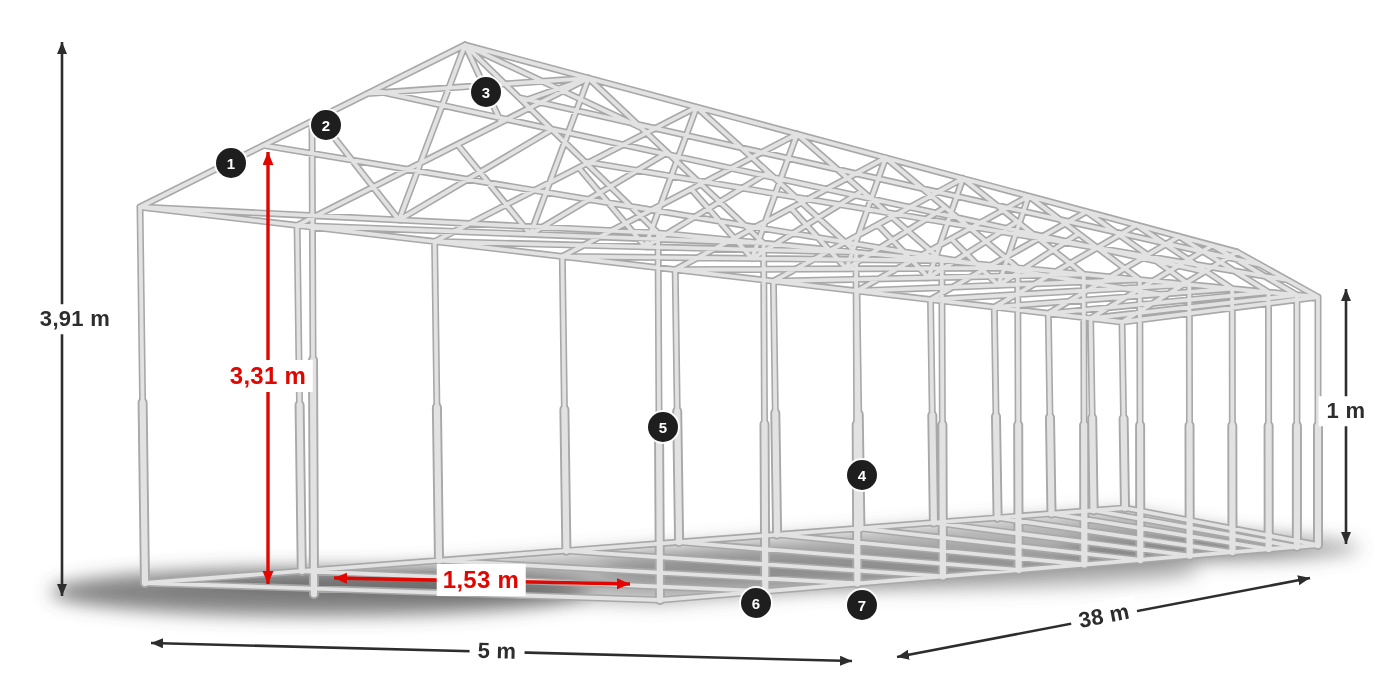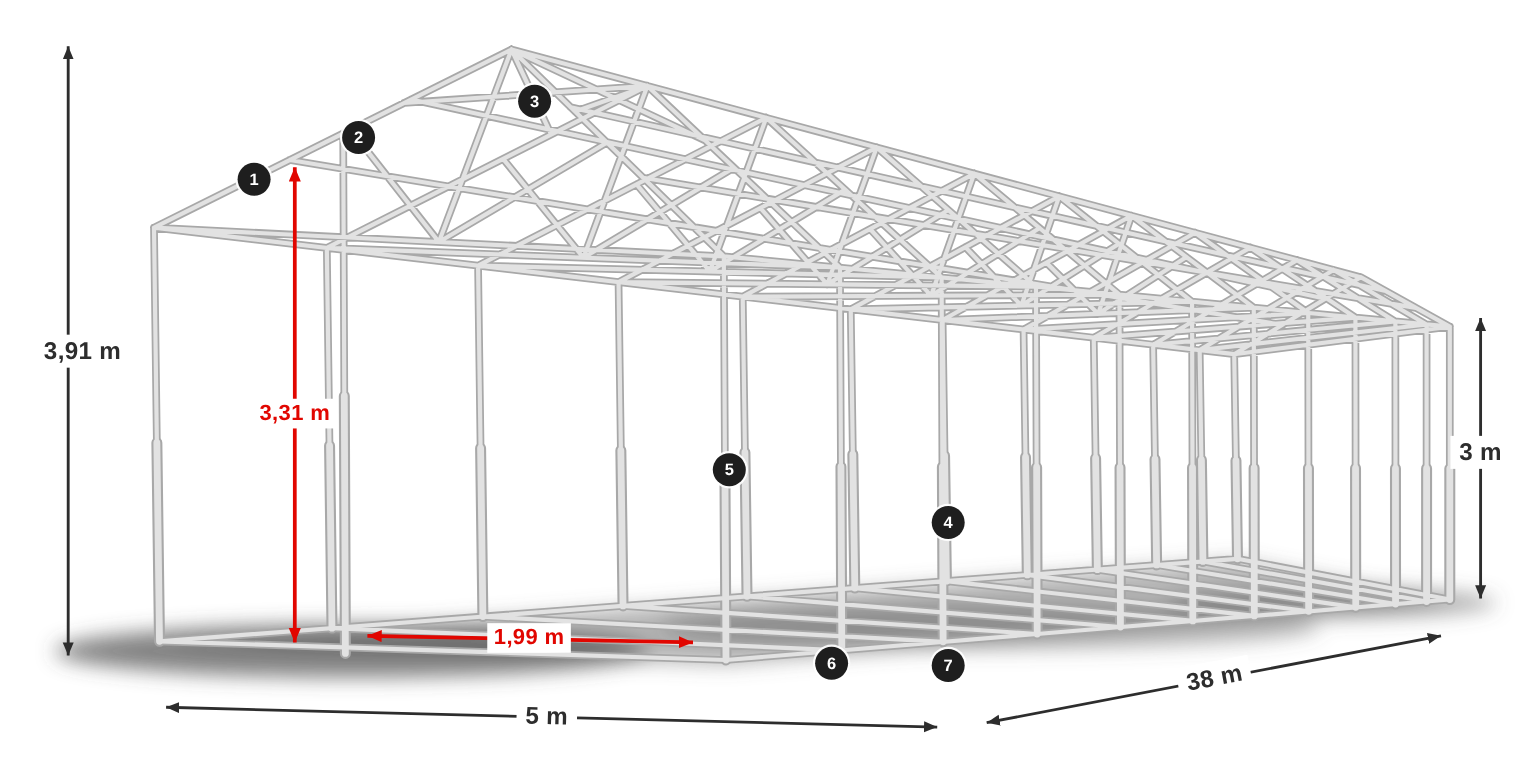--- a/index.html
+++ b/index.html
@@ -10,21 +10,21 @@
   .dim-red{stroke:var(--red,#e10600);stroke-width:3.4px}
   .dim-label{
     position:absolute;
     transform:translate(-50%,-50%) rotate(var(--rot,0deg));
     background:#ffffff;
     padding:1px 8px;
     font-weight:700;font-size:22px;letter-spacing:.3px;
     color:var(--dim-text,#2d2d2d);
     white-space:nowrap;line-height:1.25;
   }
-  .dim-label.red{color:var(--red,#e10600);font-size:20px;padding:1px 6px}
+  .dim-label.red{color:var(--red,#e10600);font-size:24px;padding:1px 6px}
   .badge{
     position:absolute;width:30px;height:30px;border-radius:50%;
     transform:translate(-50%,-50%);
     display:flex;align-items:center;justify-content:center;
     background:var(--badge-bg,#1e1e1e);color:var(--badge-fg,#ffffff);
     font-weight:700;font-size:15px;
     box-shadow:0 0 0 2px rgba(255,255,255,.9);
   }
 </style>
 </head>
@@ -64,22 +64,22 @@
       <line class="dim-red" x1="268" y1="152" x2="268" y2="584" marker-start="url(#arr-red)" marker-end="url(#arr-red)"></line>
       <line class="dim" x1="1346" y1="289" x2="1346" y2="544" marker-start="url(#arr-dark)" marker-end="url(#arr-dark)"></line>
       <line class="dim-red" x1="334" y1="578" x2="630" y2="584" marker-start="url(#arr-red)" marker-end="url(#arr-red)"></line>
       <line class="dim" x1="151" y1="643" x2="852" y2="661" marker-start="url(#arr-dark)" marker-end="url(#arr-dark)"></line>
       <line class="dim" x1="897" y1="657" x2="1310" y2="578" marker-start="url(#arr-dark)" marker-end="url(#arr-dark)"></line>
     </g>
   </svg>
 
   <div class="dim-label" style="left:75px;top:319px">3,91 m</div>
   <div class="dim-label red" style="left:268px;top:376px">3,31 m</div>
-  <div class="dim-label" style="left:1346px;top:411px">3 m</div>
-  <div class="dim-label red" style="left:481px;top:580px">1,99 m</div>
+  <div class="dim-label" style="left:1346px;top:411px">1 m</div>
+  <div class="dim-label red" style="left:481px;top:580px">1,53 m</div>
   <div class="dim-label" style="left:497px;top:651px;--rot:1.5deg">5 m</div>
   <div class="dim-label" style="left:1104px;top:616px;--rot:-10.8deg">38 m</div>
 
   <div class="badge" style="left:231px;top:163px">1</div>
   <div class="badge" style="left:326px;top:125px">2</div>
   <div class="badge" style="left:486px;top:92px">3</div>
   <div class="badge" style="left:862px;top:475px">4</div>
   <div class="badge" style="left:663px;top:427px">5</div>
   <div class="badge" style="left:756px;top:603px">6</div>
   <div class="badge" style="left:862px;top:605px">7</div>

